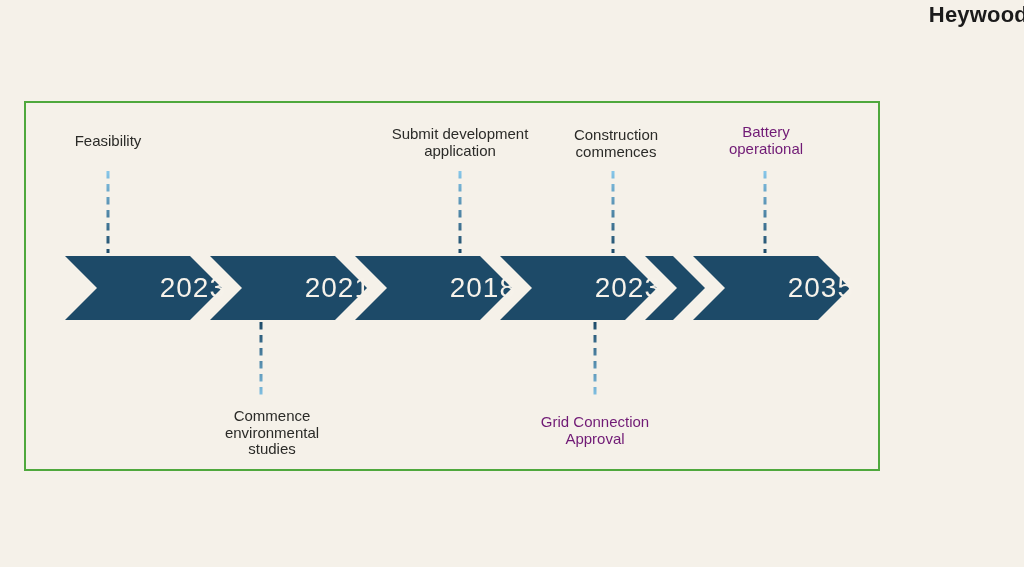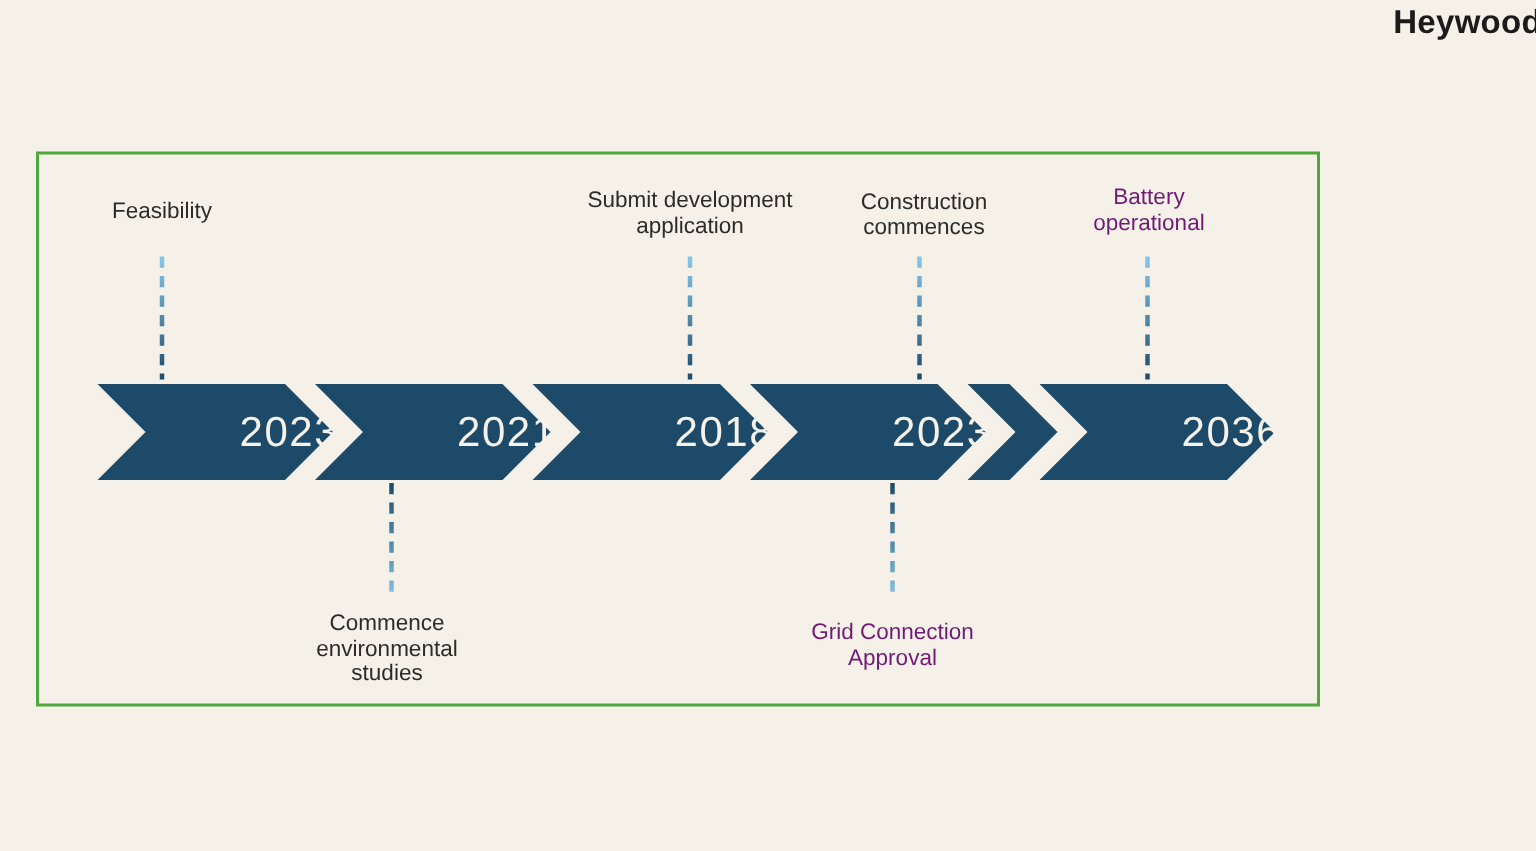--- a/index.html
+++ b/index.html
@@ -70,29 +70,29 @@
     <polygon points="355,256 480,256 512,288 480,320 355,320 387,288" fill="#1d4a68"></polygon>
     <polygon points="500,256 625,256 657,288 625,320 500,320 532,288" fill="#1d4a68"></polygon>
     <polygon points="645,256 673,256 705,288 673,320 645,320 677,288" fill="#1d4a68"></polygon>
     <polygon points="693,256 818,256 850,288 818,320 693,320 725,288" fill="#1d4a68"></polygon>
   </svg>
 
   <div class="year" style="left:69px">2023</div>
   <div class="year" style="left:214px">2021</div>
   <div class="year" style="left:359px">2018</div>
   <div class="year" style="left:504px">2023</div>
-  <div class="year" style="left:697px">2036</div>
+  <div class="year" style="left:697px">2035</div>
 
   <div class="label dark" style="left:28px;top:133px;width:160px">Feasibility</div>
   <div class="label dark" style="left:368px;top:126px;width:184px">Submit development
 application</div>
   <div class="label dark" style="left:536px;top:127px;width:160px">Construction
 commences</div>
   <div class="label navy" style="left:686px;top:124px;width:160px">Battery
 operational</div>
 
-  <div class="label dark" style="left:178px;top:408px;width:160px">Commence
+  <div class="label dark" style="left:192px;top:408px;width:160px">Commence
 environmental
 studies</div>
   <div class="label navy" style="left:505px;top:414px;width:180px">Grid Connection
 Approval</div>
 
 </div>
 
 </body></html>

